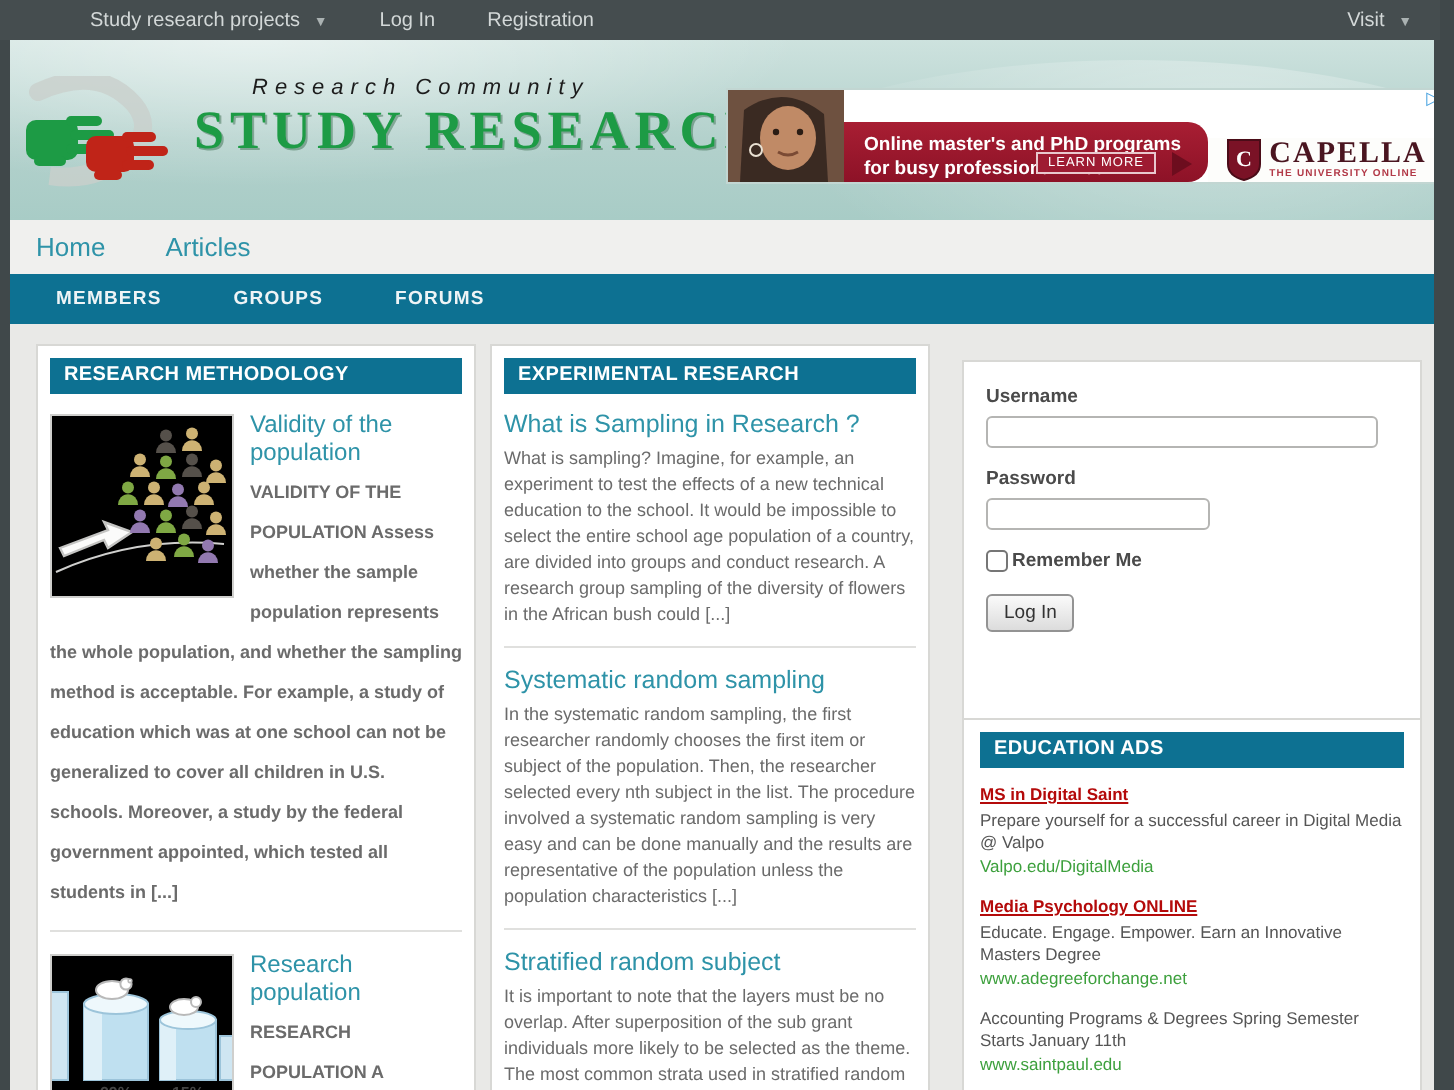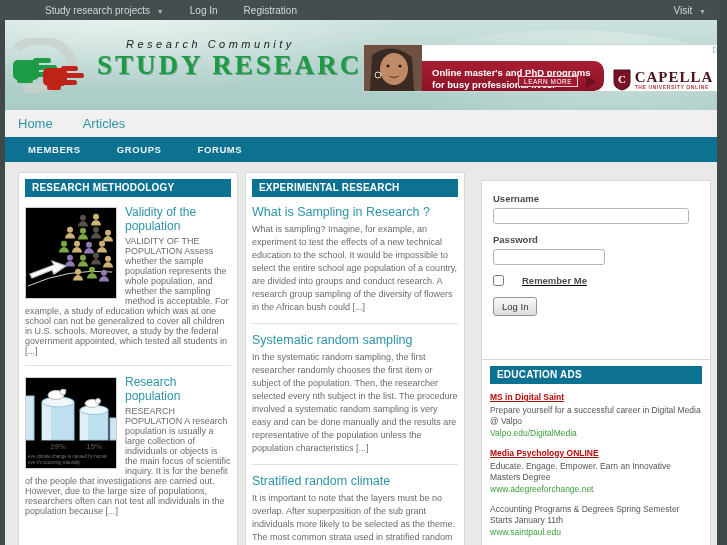--- a/index.html
+++ b/index.html
@@ -57,33 +57,33 @@
   .content{position:absolute;left:0;top:142px;width:712px;height:383px;}
   .panel{position:absolute;background:#fff;border:1px solid #d8d8d5;box-sizing:border-box;}
   .panel-left{left:13px;top:10px;width:220px;height:600px;padding:6px;}
   .panel-mid{left:240px;top:10px;width:220px;height:600px;padding:6px;}
   .sec-header{background:#0d7192;color:#fff;font-size:10px;font-weight:bold;letter-spacing:.2px;
     height:18px;line-height:18px;padding-left:7px;margin-bottom:8px;}
 
   .article{position:relative;font-size:9px;color:#6b6b6b;}
   .article + .article{border-top:1px solid #e0e0de;margin-top:9px;padding-top:9px;}
   .a-title{color:#2e93a8;font-size:12px;line-height:14px;margin:0 0 3px 0;cursor:pointer;}
-  .left .a-body{line-height:10px;}
+  .left .a-body{line-height:20px;font-weight:bold;}
   .mid .a-body{line-height:13px;}
   .mid .a-title{font-size:12.5px;margin-bottom:4px;}
   .thumb{float:left;width:90px;height:90px;border:1px solid #cfcfcd;background:#000000;margin:2px 8px 4px 0;cursor:pointer;}
 
   
   .login-panel{left:476px;top:18px;width:230px;height:180px;padding:12px 11px;}
   .fld-label{font-size:9.5px;font-weight:bold;color:#4a4a4a;margin-bottom:4px;}
   .txt-input{display:block;border:1px solid #b5b5b3;border-radius:3px;height:16px;background:#fff;margin-bottom:10px;
     font-size:10px;padding:0 4px;box-sizing:border-box;}
   .txt-user{width:196px;}
   .txt-pass{width:112px;}
-  .remember{display:flex;align-items:center;gap:18px;margin:2px 0 10px 0;text-decoration:underline;}
+  .remember{display:flex;align-items:center;gap:2px;margin:2px 0 10px 0;}
   .remember input{width:11px;height:11px;margin:0;}
   .remember .rlabel{font-size:9.5px;font-weight:bold;color:#4a4a4a;}
   .login-btn{font-size:9.5px;color:#333;background:linear-gradient(180deg,#fafafa,#dcdcdc);
     border:1px solid #939393;border-radius:3px;padding:3px 8px;cursor:pointer;font-family:inherit;}
 
   
   .ads-panel{left:476px;top:197px;width:230px;height:360px;padding:6px 8px;}
   .edu-ad{margin-bottom:9px;font-size:8.5px;line-height:11px;}
   .edu-title{color:#b40a0a;font-weight:bold;text-decoration:underline;font-size:8.5px;cursor:pointer;margin-bottom:2px;}
   .edu-desc{color:#555;margin-bottom:1px;}
@@ -256,21 +256,21 @@
           <div class="a-title">What is Sampling in Research ?</div>
           <div class="a-body">What is sampling? Imagine, for example, an experiment to test the effects of a new technical education to the school. It would be impossible to select the entire school age population of a country, are divided into groups and conduct research. A research group sampling of the diversity of flowers in the African bush could [...]</div>
         </div>
 
         <div class="article">
           <div class="a-title">Systematic random sampling</div>
           <div class="a-body">In the systematic random sampling, the first researcher randomly chooses the first item or subject of the population. Then, the researcher selected every nth subject in the list. The procedure involved a systematic random sampling is very easy and can be done manually and the results are representative of the population unless the population characteristics [...]</div>
         </div>
 
         <div class="article">
-          <div class="a-title">Stratified random climate</div>
+          <div class="a-title">Stratified random subject</div>
           <div class="a-body">It is important to note that the layers must be no overlap. After superposition of the sub grant individuals more likely to be selected as the theme. The most common strata used in stratified random sampling [...]</div>
         </div>
       </div>
 
       <div class="panel login-panel">
         <div class="fld-label">Username</div>
         <input class="txt-input txt-user" type="text" style="">
         <div class="fld-label">Password</div>
         <input class="txt-input txt-pass" type="password" style="">
         <div class="remember">

